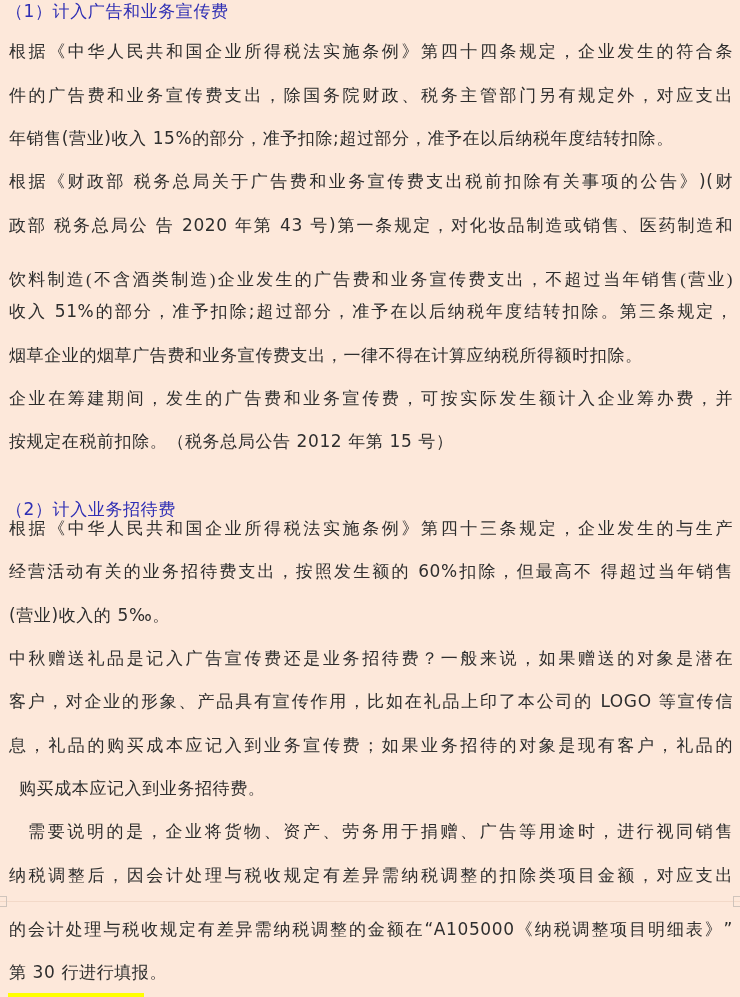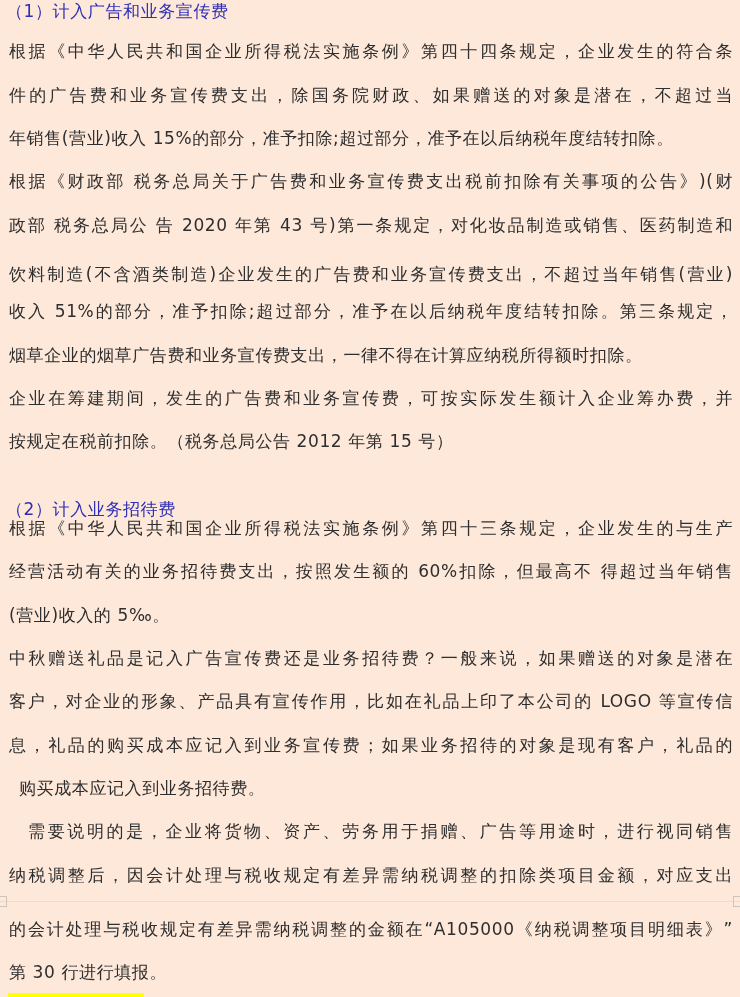--- a/index.html
+++ b/index.html
@@ -80,26 +80,26 @@
     }
   </style>
 </head>
 <body>
 
 <div class="page">
 
   <div class="line heading" style="top:0px;">（1）计入广告和业务宣传费</div>
 
   <div class="line justify" style="top:40px;">根据《中华人民共和国企业所得税法实施条例》第四十四条规定，企业发生的符合条</div>
-  <div class="line justify" style="top:84px;">件的广告费和业务宣传费支出，除国务院财政、如果赠送的对象是潜在，不超过当</div>
+  <div class="line justify" style="top:84px;">件的广告费和业务宣传费支出，除国务院财政、税务主管部门另有规定外，对应支出</div>
   <div class="line" style="top:127px;">年销售(营业)收入 15%的部分，准予扣除;超过部分，准予在以后纳税年度结转扣除。</div>
 
   <div class="line justify" style="top:170px;">根据《财政部  税务总局关于广告费和业务宣传费支出税前扣除有关事项的公告》)(财</div>
   <div class="line justify" style="top:214px;">政部  税务总局公  告 2020 年第 43 号)第一条规定，对化妆品制造或销售、医药制造和</div>
-  <div class="line justify" style="top:263px;">饮料制造(不含酒类制造)企业发生的广告费和业务宣传费支出，不超过当年销售(营业)</div>
+  <div class="line justify" style="top:269px;font-family:Liberation Serif, serif;">饮料制造(不含酒类制造)企业发生的广告费和业务宣传费支出，不超过当年销售(营业)</div>
   <div class="line justify" style="top:300px;">收入 51%的部分，准予扣除;超过部分，准予在以后纳税年度结转扣除。第三条规定，</div>
   <div class="line" style="top:344px;">烟草企业的烟草广告费和业务宣传费支出，一律不得在计算应纳税所得额时扣除。</div>
 
   <div class="line justify" style="top:387px;">企业在筹建期间，发生的广告费和业务宣传费，可按实际发生额计入企业筹办费，并</div>
   <div class="line" style="top:430px;">按规定在税前扣除。（税务总局公告 2012 年第 15 号）</div>
 
   <div class="line heading" style="top:474px;margin-top:24px;">（2）计入业务招待费</div>
 
   <div class="line justify" style="top:517px;">根据《中华人民共和国企业所得税法实施条例》第四十三条规定，企业发生的与生产</div>
   <div class="line justify" style="top:560px;">经营活动有关的业务招待费支出，按照发生额的 60%扣除，但最高不  得超过当年销售</div>

